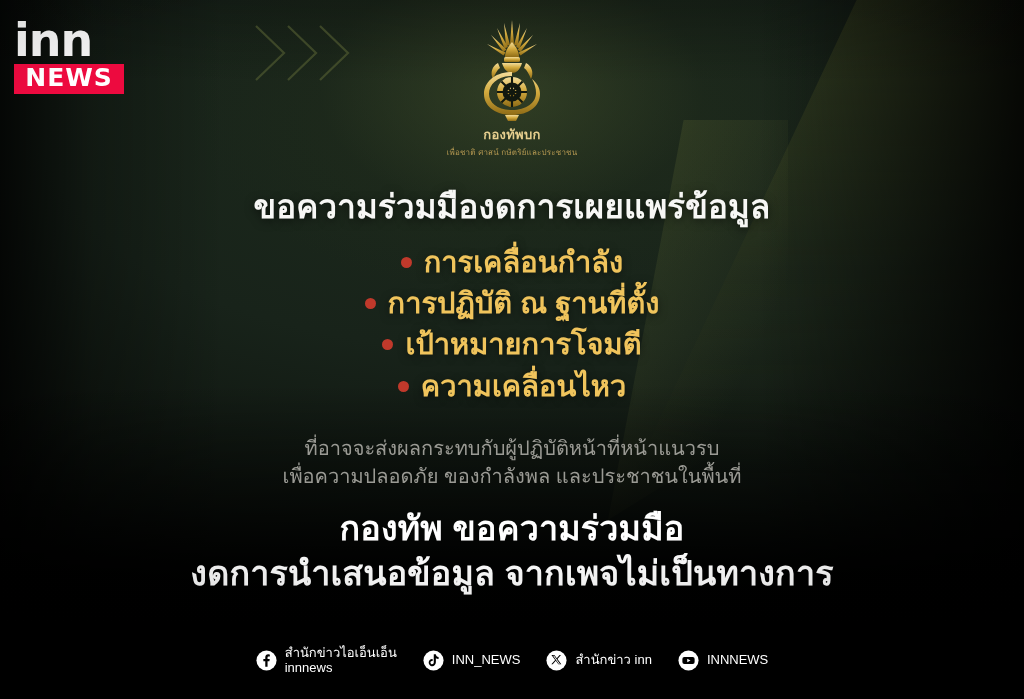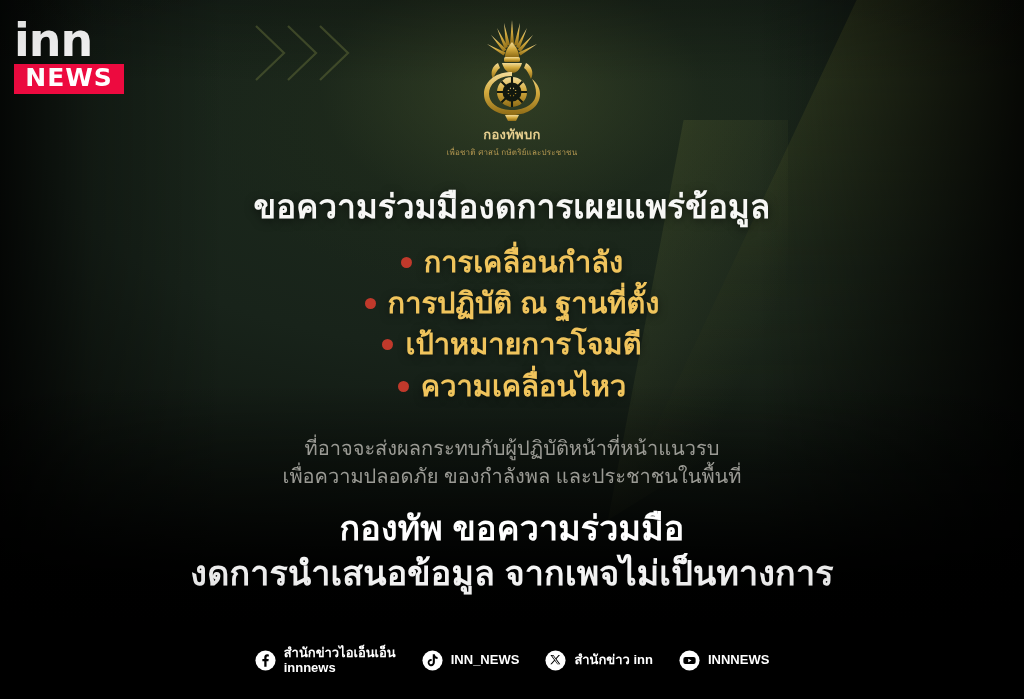--- a/index.html
+++ b/index.html
@@ -211,21 +211,20 @@
     left: 0; right: 0;
     bottom: 0;
     height: 78px;
     background: #000000;
     display: flex;
     align-items: center;
     justify-content: center;
     gap: 26px;
     padding: 0 24px;
     box-sizing: border-box;
-    font-weight: bold;
   }
   .social {
     display: flex;
     align-items: center;
     gap: 8px;
     color: #ffffff;
     font-size: 13px;
     white-space: nowrap;
   }
   .social .ico {

